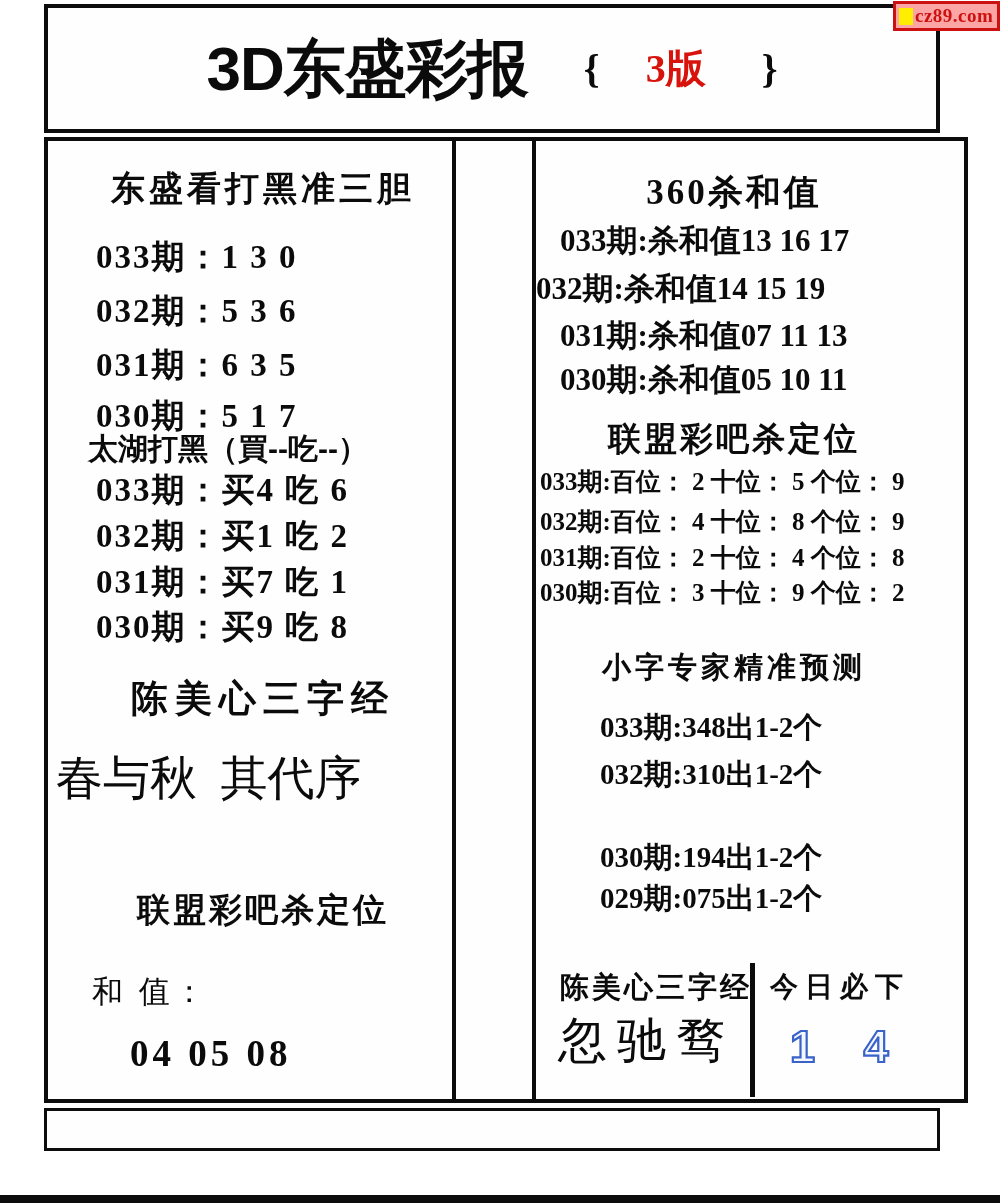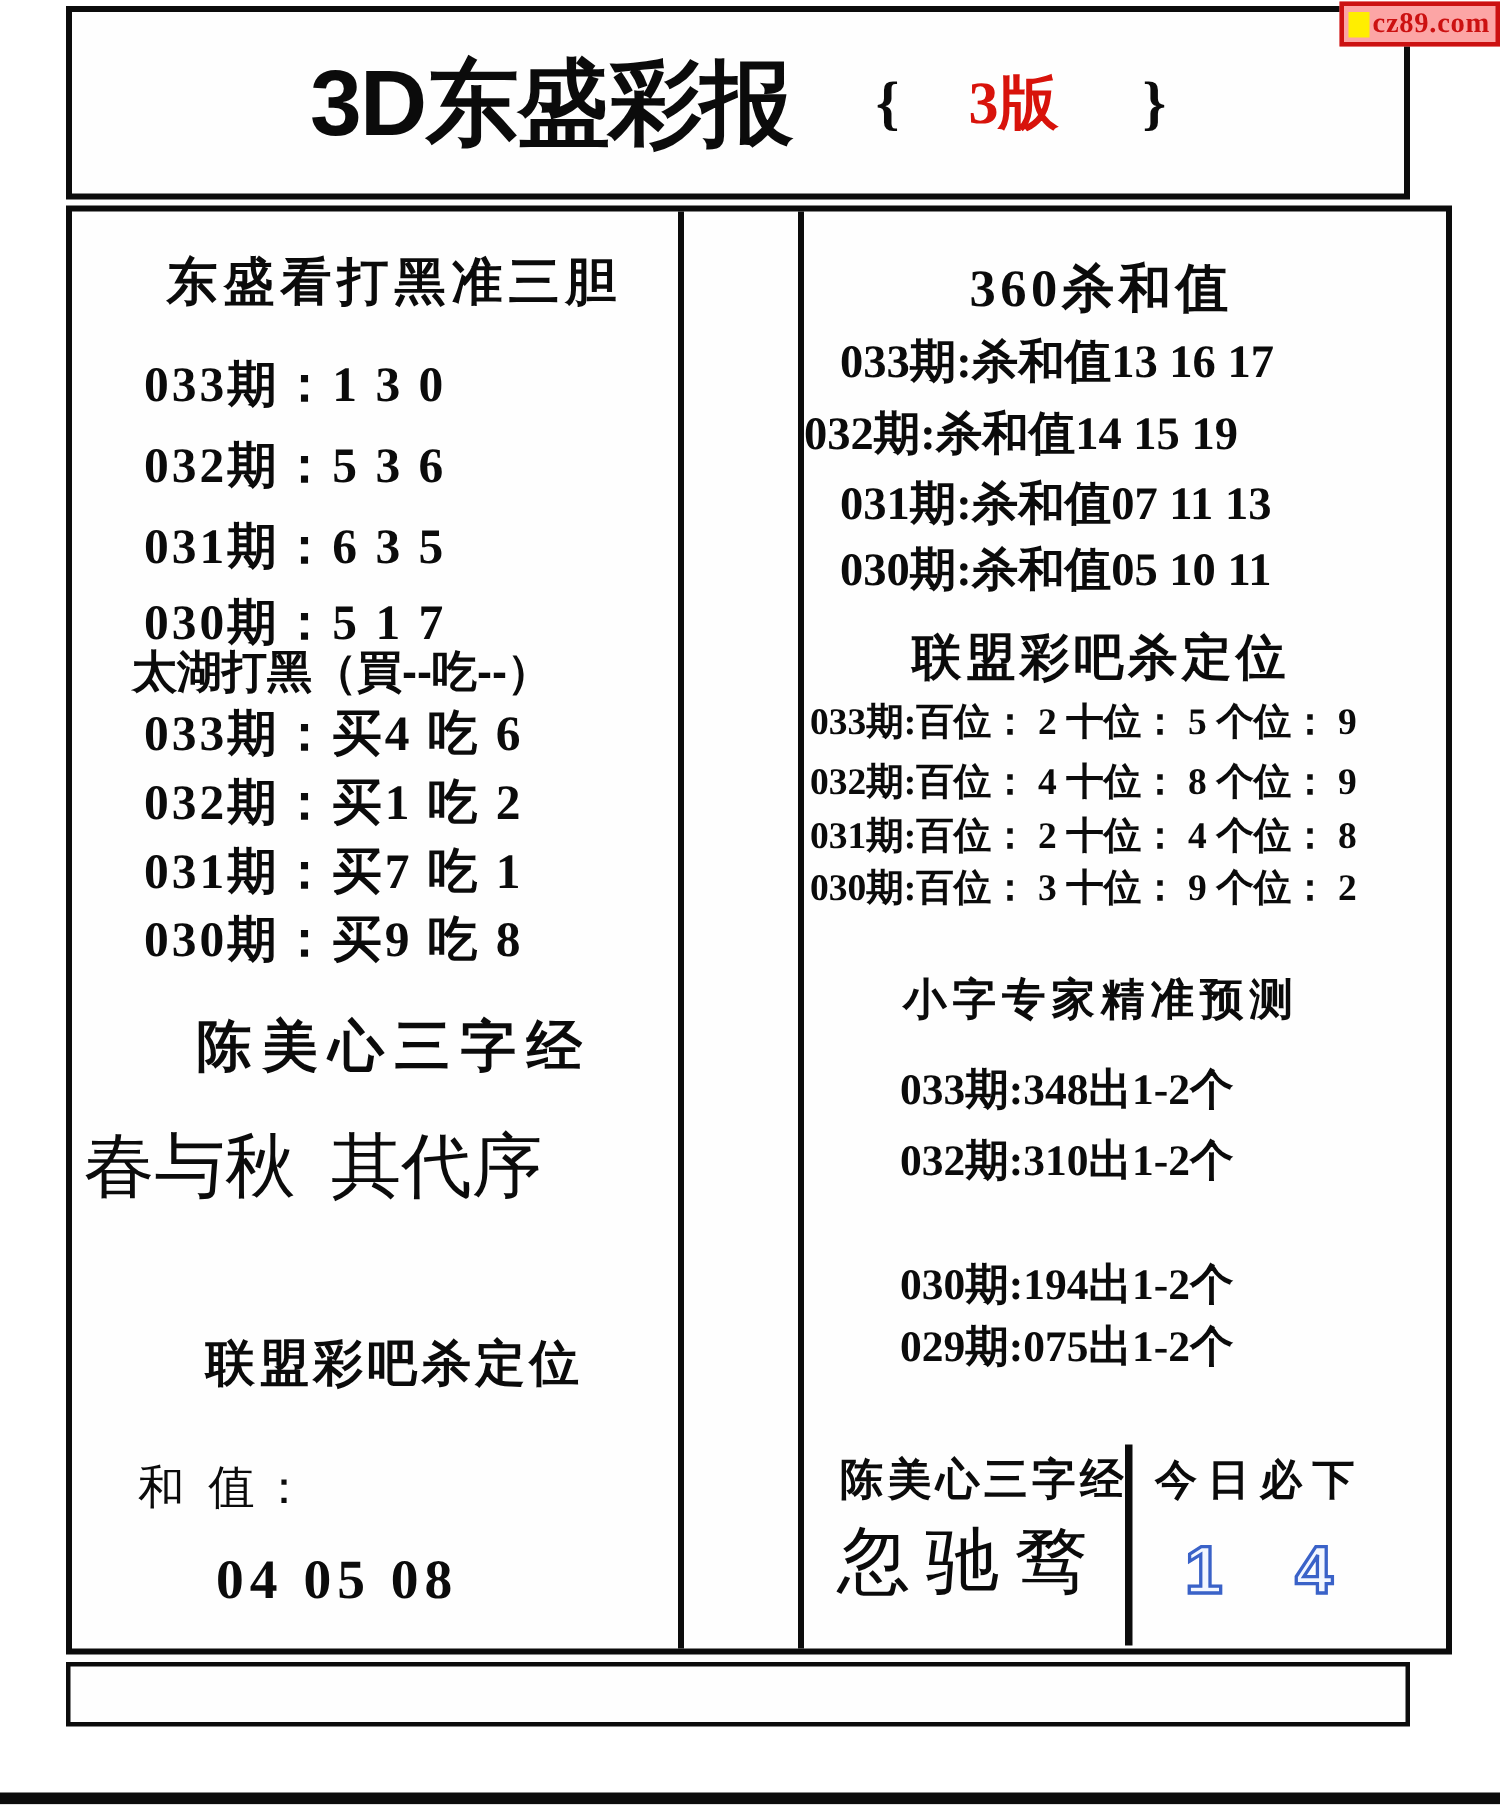--- a/index.html
+++ b/index.html
@@ -70,21 +70,21 @@
     <div class="txt serifb" style="left:48px; top:331px; font-size:33px; letter-spacing:2px;">033期：买4 吃 6</div>
     <div class="txt serifb" style="left:48px; top:377px; font-size:33px; letter-spacing:2px;">032期：买1 吃 2</div>
     <div class="txt serifb" style="left:48px; top:423px; font-size:33px; letter-spacing:2px;">031期：买7 吃 1</div>
     <div class="txt serifb" style="left:48px; top:468px; font-size:33px; letter-spacing:2px;">030期：买9 吃 8</div>
 
     <div class="txt serifb center" style="left:26px; top:537px; width:378px; font-size:37px; letter-spacing:7px;">陈美心三字经</div>
     <div class="txt" style="left:8px; top:610px; font-size:47px;">春与秋  其代序</div>
 
     <div class="txt serifb center" style="left:26px; top:751px; width:378px; font-size:33px; letter-spacing:3px;">联盟彩吧杀定位</div>
     <div class="txt" style="left:44px; top:833px; font-size:31px; letter-spacing:4px;">和 值：</div>
-    <div class="txt serifb" style="left:96px; top:892px; font-size:37px; letter-spacing:4px;">04 05 08</div>
+    <div class="txt serifb" style="left:82px; top:892px; font-size:37px; letter-spacing:4px;">04 05 08</div>
 
     <div class="txt serifb center" style="left:492px; top:32px; width:388px; font-size:35px; letter-spacing:3px;">360杀和值</div>
     <div class="txt serifb" style="left:512px; top:82px;  font-size:31px;">033期:杀和值13 16 17</div>
     <div class="txt serifb" style="left:488px; top:130px; font-size:31px;">032期:杀和值14 15 19</div>
     <div class="txt serifb" style="left:512px; top:177px; font-size:31px;">031期:杀和值07 11 13</div>
     <div class="txt serifb" style="left:512px; top:221px; font-size:31px;">030期:杀和值05 10 11</div>
 
     <div class="txt serifb center" style="left:492px; top:280px; width:388px; font-size:33px; letter-spacing:3px;">联盟彩吧杀定位</div>
     <div class="txt serifb" style="left:492px; top:327px; font-size:25px;">033期:百位： 2 十位： 5 个位： 9</div>
     <div class="txt serifb" style="left:492px; top:367px; font-size:25px;">032期:百位： 4 十位： 8 个位： 9</div>

